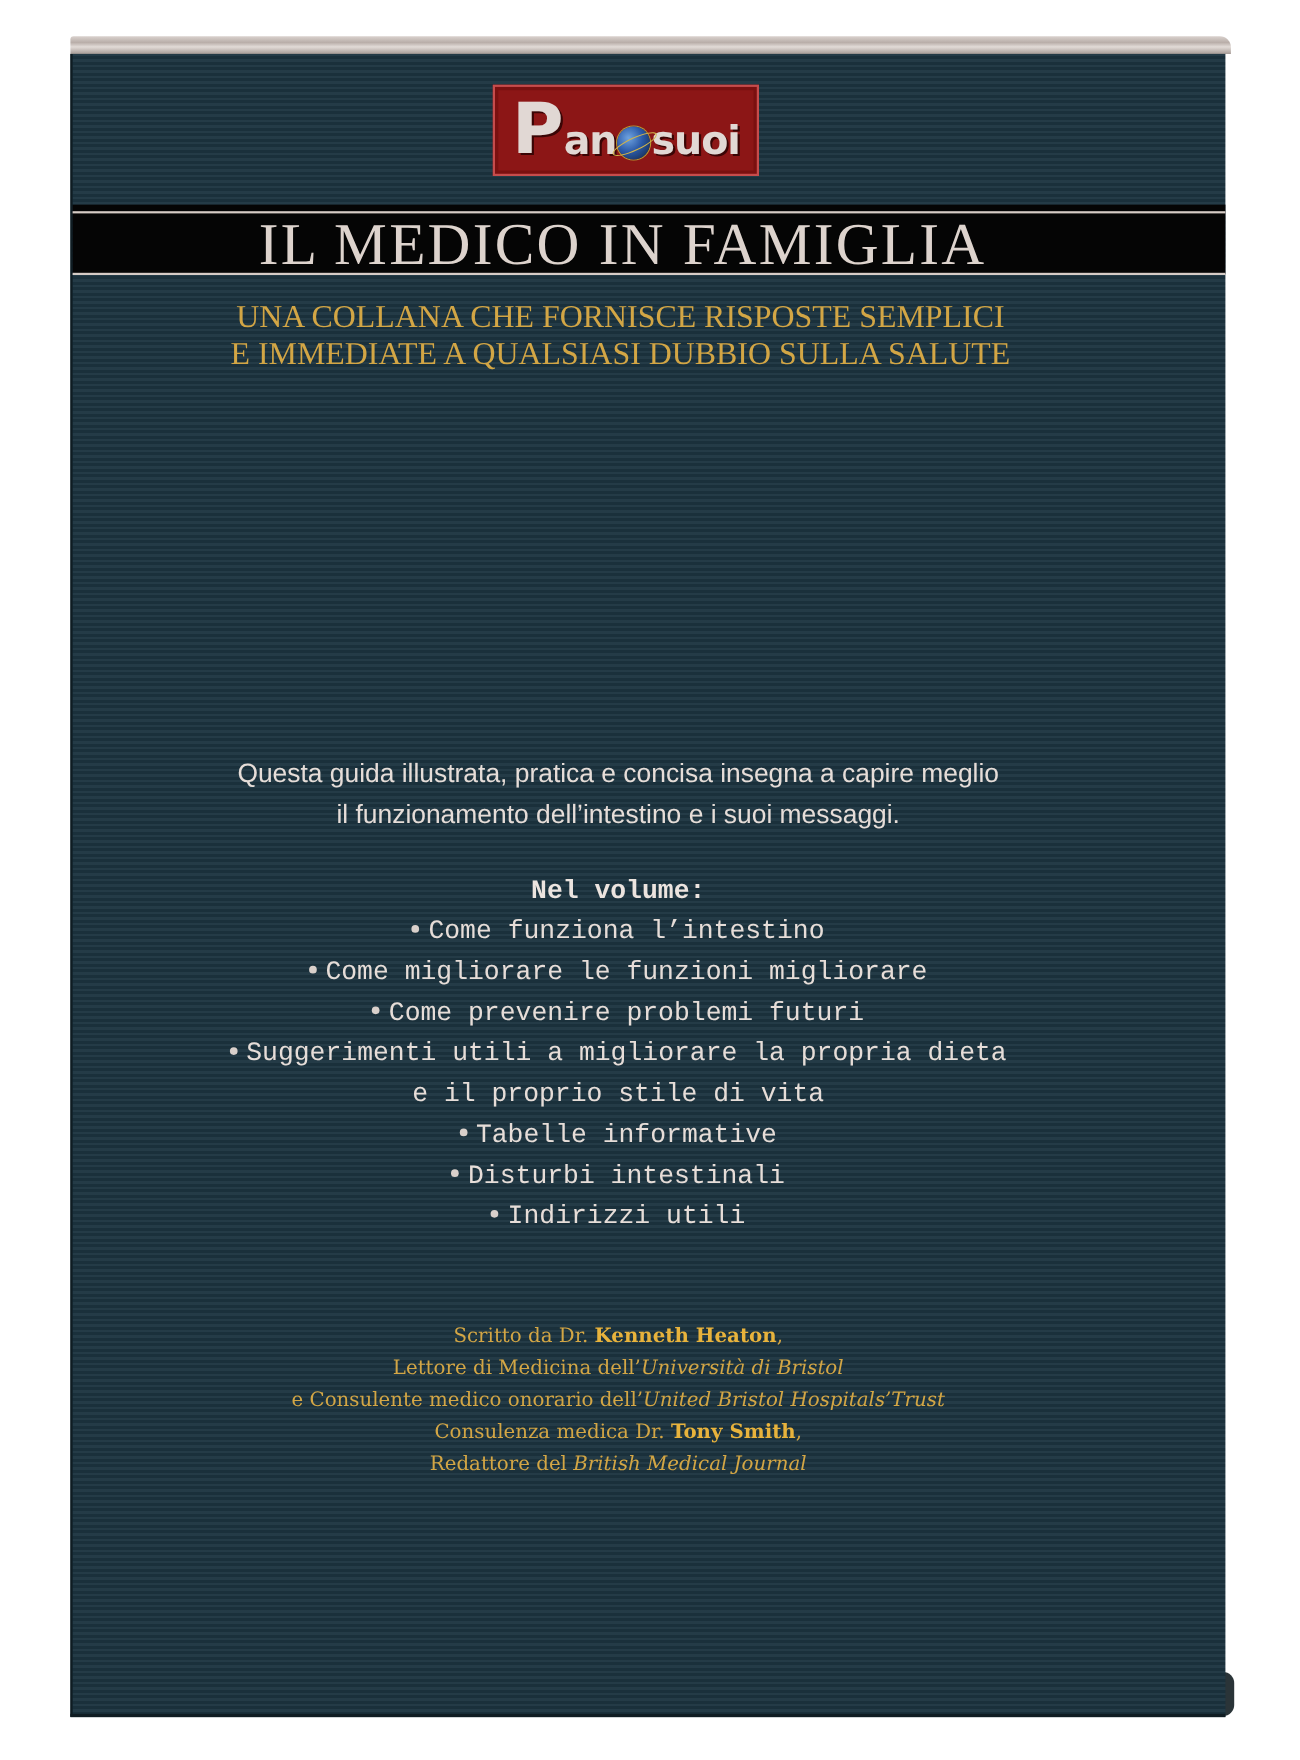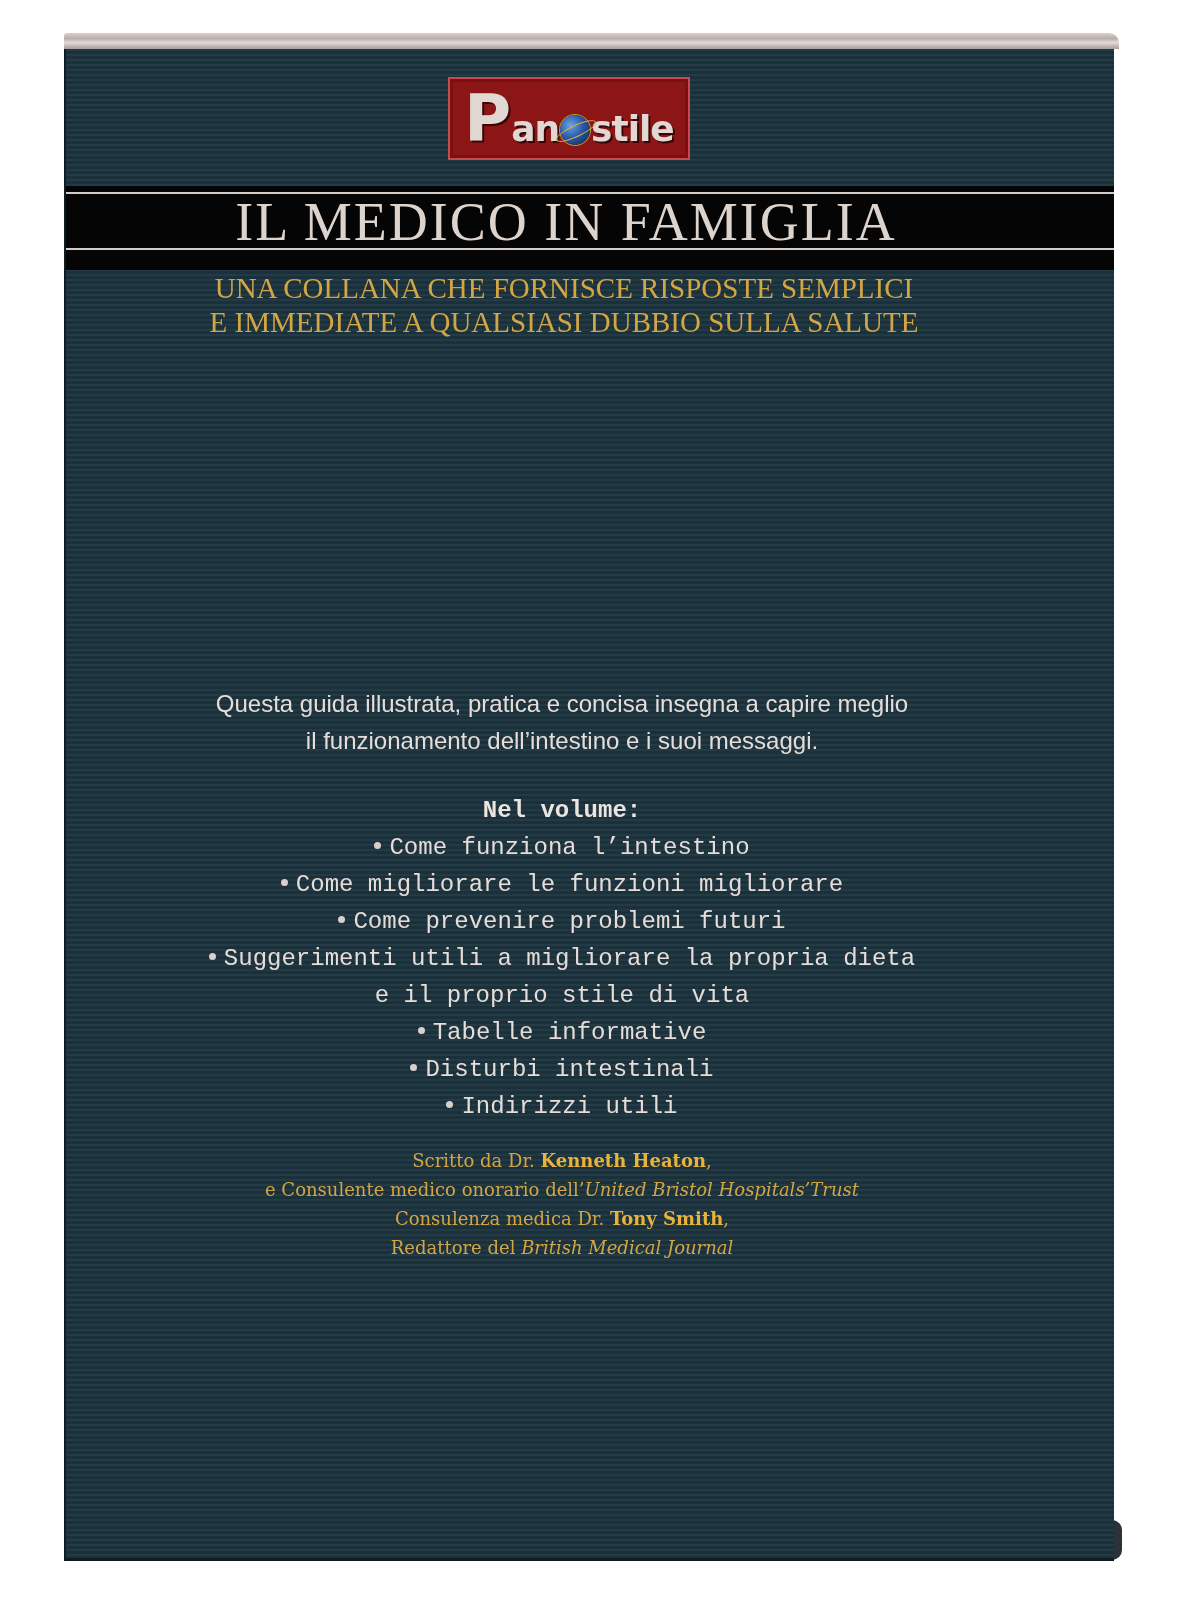--- a/index.html
+++ b/index.html
@@ -102,21 +102,21 @@
     border: 1px solid #d2b44a;
     border-radius: 50%;
     transform: rotate(-25deg);
   }
   
   .title-band {
     position: absolute;
     left: 0;
     top: 137px;
     width: 100%;
-    height: 84px;
+    height: 63px;
     background: #050505;
   }
   .title-band .rule {
     position: absolute;
     left: 0;
     width: 100%;
     height: 2px;
     background: #d6ccc6;
   }
   .title-band .rule.top { top: 6px; }
@@ -184,21 +184,21 @@
     border-radius: 50%;
     background: #d9d0cb;
     vertical-align: middle;
     margin-right: 8px;
     position: relative;
     top: -2px;
   }
   .credits {
     position: absolute;
     left: 0;
-    top: 1097px;
+    top: 1151px;
     width: 100%;
     text-align: center;
     color: #d3a645;
     font-family: "DejaVu Serif", "Liberation Serif", serif;
     font-size: 18px;
     line-height: 29px;
     margin-left: -28px;
   }
   .credits .line { white-space: nowrap; }
   .credits b { color: #e8b33c; }
@@ -210,21 +210,21 @@
 <div class="page-edges"></div>
 <div class="cover-spine-bump"></div>
 
 <div class="cover">
 
   <div class="logo">
     <div class="logo-text">
       <span class="big-p">P</span>
       <span>an</span>
       <span class="logo-globe"></span>
-      <span>stile</span>
+      <span>suoi</span>
     </div>
   </div>
 
   <div class="title-band">
     <div class="rule top"></div>
     <div class="title-text">IL MEDICO IN FAMIGLIA</div>
     <div class="rule bottom"></div>
   </div>
 
   <div class="subtitle">
@@ -261,20 +261,23 @@
     <div class="item">
       <span class="bullet"></span><span>Indirizzi utili</span>
     </div>
   </div>
 
   <div class="credits">
     <div class="line">
       <span>Scritto da Dr. </span><b>Kenneth Heaton</b><span>,</span>
     </div>
     <div class="line">
+      <span>Lettore di Medicina dell’</span><i>Università di Bristol</i>
+    </div>
+    <div class="line">
       <span>e Consulente medico onorario dell’</span><i>United Bristol Hospitals’Trust</i>
     </div>
     <div class="line">
       <span>Consulenza medica Dr. </span><b>Tony Smith</b><span>,</span>
     </div>
     <div class="line">
       <span>Redattore del </span><i>British Medical Journal</i>
     </div>
   </div>
 

